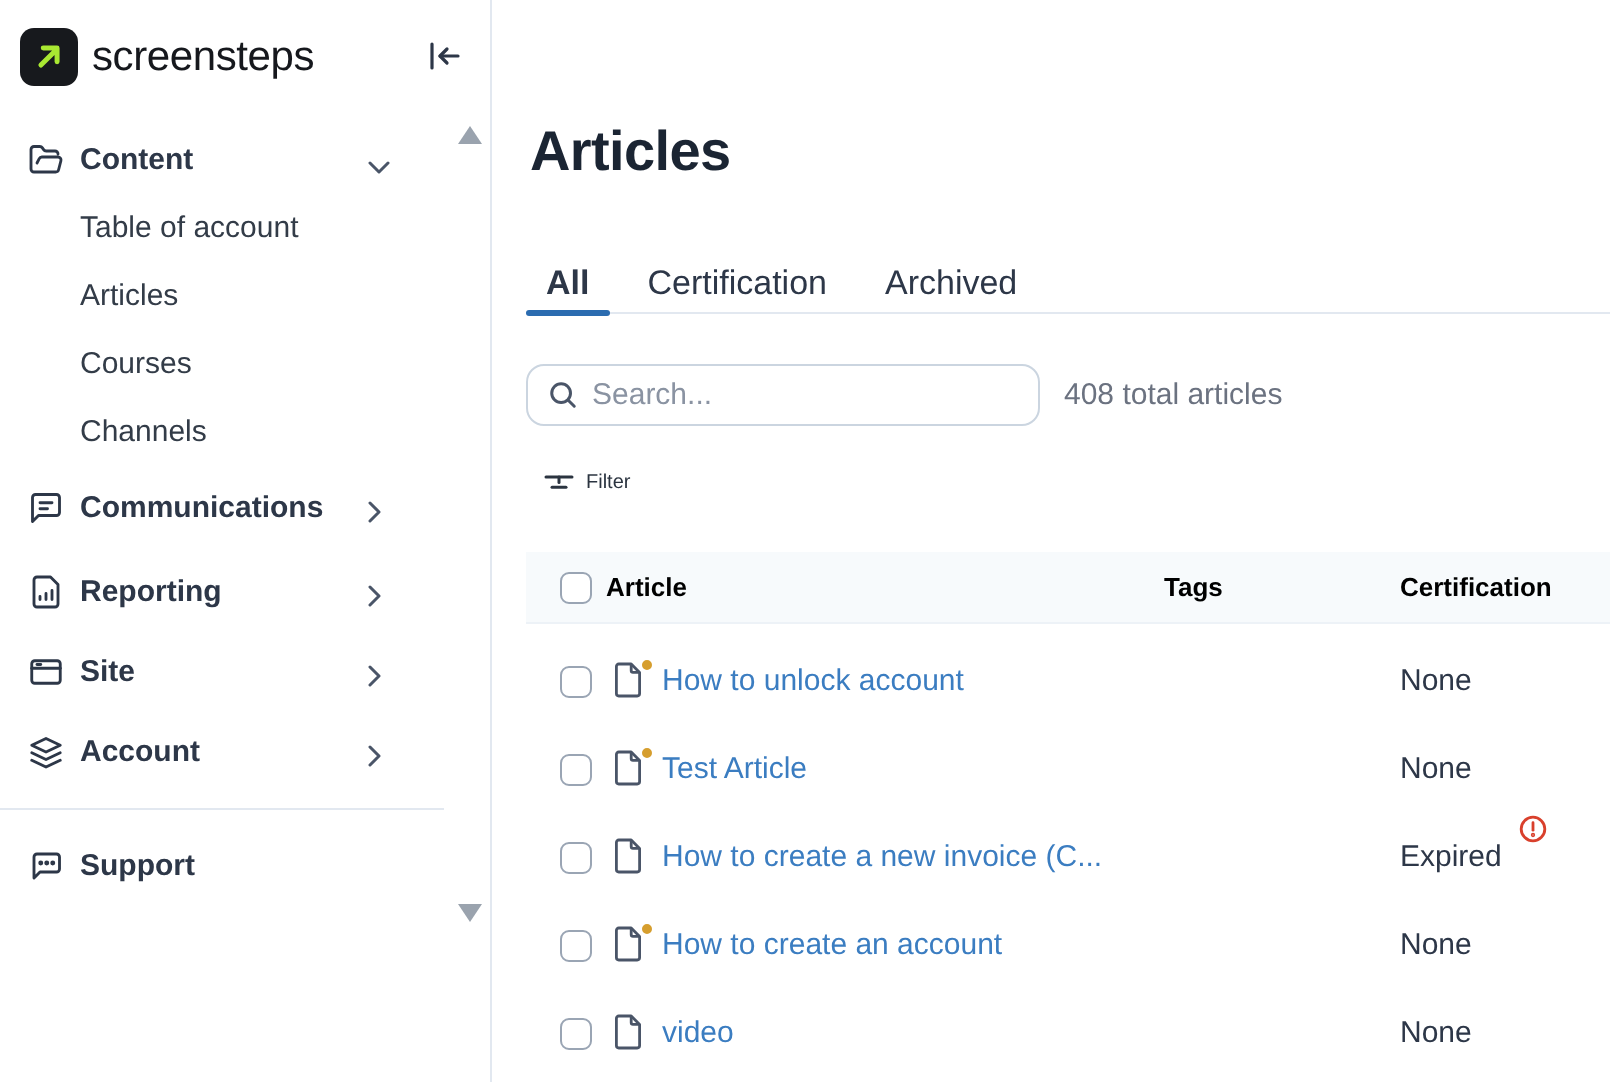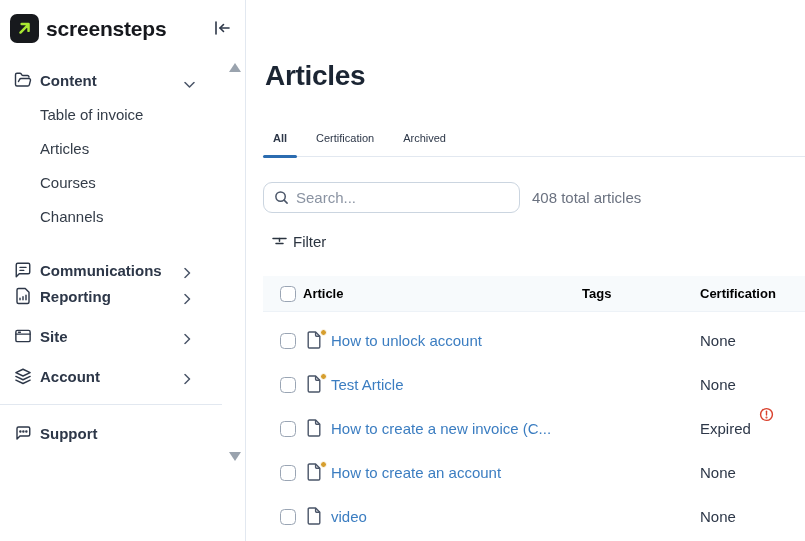--- a/index.html
+++ b/index.html
@@ -18,36 +18,36 @@
     width: 246px; height: 541px;
     background: #fff;
     border-right: 1px solid #e2e8f0;
   }
   .logo-row { position: absolute; top: 14px; left: 10px; display: flex; align-items: center; }
   .logo-mark {
     width: 29px; height: 29px; background: #17191d; border-radius: 7px;
     display: flex; align-items: center; justify-content: center; flex: none;
   }
   .wordmark {
-    margin-left: 7px; font-size: 21px; font-weight: 700; color: #16181d; letter-spacing: -0.2px;
+    margin-left: 7px; font-size: 21px; font-weight: 400; color: #16181d; letter-spacing: -0.2px;
   }
   .collapse-btn { position: absolute; top: 18px; right: 13px; width: 20px; height: 20px; cursor: pointer; color: #2d3748; }
 
   .nav-item { position: absolute; left: 0; width: 226px; height: 34px; cursor: pointer; }
   .nav-icon { position: absolute; left: 14px; top: 50%; transform: translateY(-50%); width: 18px; height: 18px; color: #2d3748; }
   .nav-label { position: absolute; left: 40px; top: 50%; transform: translateY(-50%); font-size: 15px; font-weight: 700; color: #2d3748; white-space: nowrap; }
   .sub-label { font-weight: 400; color: #333c48; }
   .chev { position: absolute; right: 31px; top: 50%; transform: translateY(-50%); width: 11px; height: 11px; color: #4a5568; }
 
   .pos-content { top: 63px; }
   .pos-toc { top: 97px; }
   .pos-articles { top: 131px; }
   .pos-courses { top: 165px; }
   .pos-channels { top: 199px; }
-  .pos-comms { top: 253px; }
+  .pos-comms { top: 237px; }
   .pos-reporting { top: 279px; }
   .pos-site { top: 319px; }
   .pos-account { top: 359px; }
   .sidebar-divider { position: absolute; top: 404px; left: 0; width: 222px; border-top: 1px solid #e2e8f0; }
   .pos-support { top: 416px; }
 
   .scroll-arrow-up {
     position: absolute; top: 63px; right: 4px; width: 0; height: 0;
     border-left: 6px solid transparent; border-right: 6px solid transparent;
     border-bottom: 9px solid #9aa3ae; cursor: pointer;
@@ -59,21 +59,21 @@
   }
 
   
   .main { position: absolute; left: 246px; top: 0; right: 0; bottom: 0; background: #fff; }
   .page-title {
     position: absolute; left: 19px; top: 60px;
     font-size: 28px; font-weight: 700; color: #1b2533; letter-spacing: -0.3px;
   }
 
   .tabs { position: absolute; left: 17px; right: 0; top: 124px; height: 33px; border-bottom: 1px solid #e2e8f0; display: flex; }
-  .tab { padding: 8px 10px 0; margin-right: 9px; font-size: 11px; color: #2d3748; position: relative; cursor: pointer; white-space: nowrap; }
+  .tab { padding: 8px 10px 0; margin-right: 9px; font-size: 17px; color: #2d3748; position: relative; cursor: pointer; white-space: nowrap; }
   .tab.active { font-weight: 700; }
   .tab.active::after {
     content: ""; position: absolute; left: 0; right: 0; bottom: -2px; height: 3px;
     background: #2b6cb0; border-radius: 2px;
   }
 
   .toolbar { position: absolute; left: 17px; top: 182px; display: flex; align-items: center; }
   .search-box {
     width: 257px; height: 31px; border: 1px solid #cbd5e0; border-radius: 9px;
     display: flex; align-items: center; padding: 0 10px; background: #fff;
@@ -81,21 +81,21 @@
   .search-box svg { flex: none; color: #4a5568; }
   .search-box input {
     border: none; outline: none; font-size: 15px; color: #2d3748; width: 100%;
     margin-left: 7px; font-family: "Liberation Sans", sans-serif; background: transparent;
   }
   .search-box input::placeholder { color: #8a93a2; }
   .total-count { margin-left: 12px; font-size: 15px; color: #6b7280; white-space: nowrap; }
 
   .filter-btn { position: absolute; left: 26px; top: 231px; height: 20px; display: flex; align-items: center; cursor: pointer; }
   .filter-btn svg { color: #2b3440; }
-  .filter-label { margin-left: 6px; font-size: 15px; color: #2b3440; }
+  .filter-label { margin-left: 6px; font-size: 10px; color: #2b3440; }
 
   
   .table { position: absolute; left: 17px; right: 0; top: 276px; }
   .thead { height: 36px; background: #f7fafc; border-bottom: 1px solid #edf2f7; position: relative; }
   .th { position: absolute; top: 0; line-height: 36px; font-size: 13px; font-weight: 700; color: #000000; }
   .th-article { left: 40px; }
   .th-tags { left: 319px; }
   .th-cert { left: 437px; }
 
   .tbody { padding-top: 7px; }
@@ -153,21 +153,21 @@
     </span>
     <span class="nav-label">Content</span>
     <span class="chev">
       <svg viewBox="0 0 11 7" width="11" height="7" fill="none" stroke="currentColor" stroke-width="1.5" stroke-linecap="round" stroke-linejoin="round">
           <path d="M1 1l4.5 4.5L10 1"></path>
         </svg>
     </span>
   </div>
 
   <div class="nav-item pos-toc">
-    <span class="nav-label sub-label">Table of invoice</span>
+    <span class="nav-label sub-label">Table of account</span>
   </div>
   <div class="nav-item pos-articles">
     <span class="nav-label sub-label">Articles</span>
   </div>
   <div class="nav-item pos-courses">
     <span class="nav-label sub-label">Courses</span>
   </div>
   <div class="nav-item pos-channels">
     <span class="nav-label sub-label">Channels</span>
   </div>

